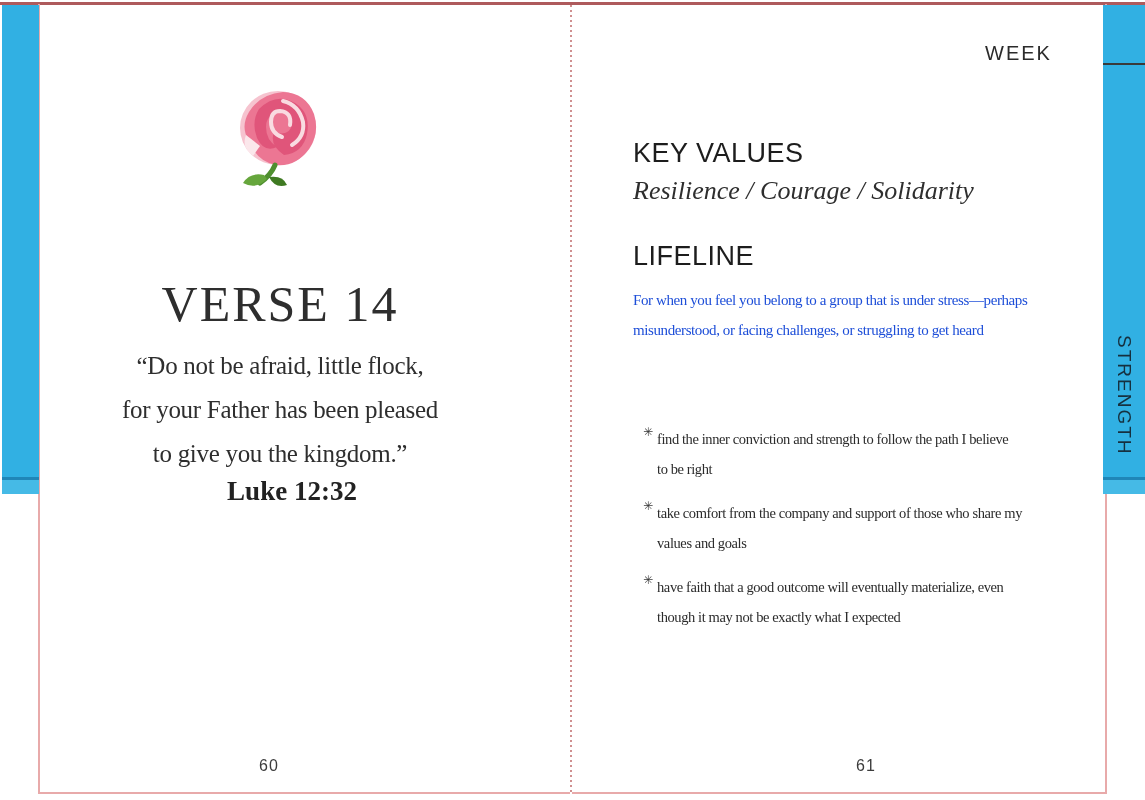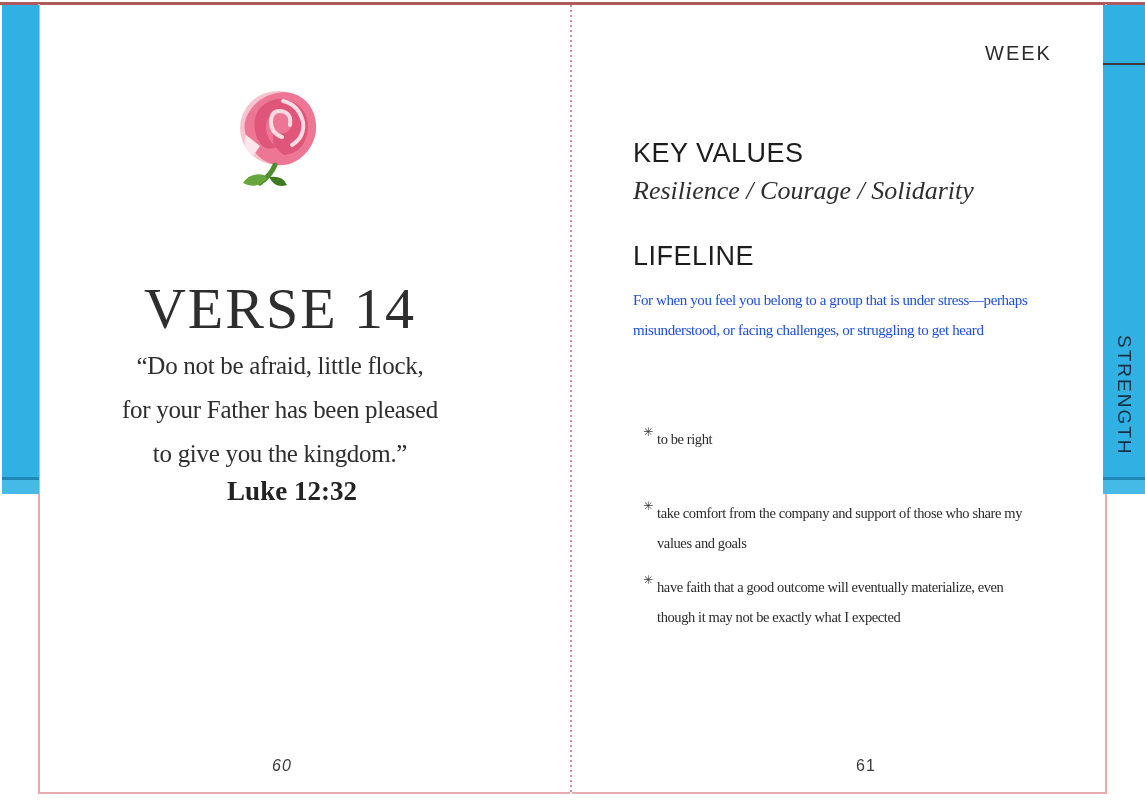--- a/index.html
+++ b/index.html
@@ -31,36 +31,36 @@
     font-family: "Liberation Sans", sans-serif;
     font-size: 19px; letter-spacing: 2px; color: #16303f;
     white-space: nowrap;
   }
 
   
   .rose-wrap { position: absolute; left: 230px; top: 80px; width: 95px; height: 112px; }
   .verse-block { position: absolute; left: 38px; top: 0; width: 484px; text-align: center; }
   .verse-title {
     position: absolute; left: 0; top: 275px; width: 100%;
-    font-size: 58px; letter-spacing: 2px; color: #2e2e2e; white-space: nowrap;
+    font-size: 50px; letter-spacing: 2px; color: #2e2e2e; white-space: nowrap;
   }
   .verse-quote {
     position: absolute; left: 0; top: 344px; width: 100%;
     font-size: 25px; line-height: 44px; letter-spacing: -0.3px; color: #2e2e2e;
   }
   .verse-ref {
     position: absolute; left: 12px; top: 476px; width: 100%;
     font-size: 27px; font-weight: 700; color: #222222;
   }
   .page-num {
     position: absolute; top: 757px;
     font-family: "Liberation Sans", sans-serif;
     font-size: 16px; letter-spacing: 1px; color: #3c3c3c; text-align: center;
   }
-  .page-num-left  { left: 40px;  width: 484px; font-style: italic; }
+  .page-num-left  { left: 27px;  width: 484px; }
   .page-num-right { left: 800px; width: 132px; }
 
   
   .week-line {
     position: absolute; left: 985px; top: 42px;
     font-family: "Liberation Sans", sans-serif;
     font-size: 20px; letter-spacing: 2px; color: #2b2b2b;
     display: flex; align-items: flex-end; gap: 44px;
   }
   .week-blank { display: inline-block; width: 52px; border-bottom: 2px solid #3a3a3a; margin-left: 7px; height: 18px; }
@@ -160,20 +160,21 @@
   <div class="section-heading h-lifeline">LIFELINE</div>
   <div class="lifeline-body">
     <div>For when you feel you belong to a group that is under stress—perhaps</div>
     <div>misunderstood, or facing challenges, or struggling to get heard</div>
   </div>
 
 
   <div class="bullet-item bullet-1">
     <span class="bullet-marker">✳</span>
     <div class="bullet-text">
+      <div>find the inner conviction and strength to follow the path I believe</div>
       <div>to be right</div>
     </div>
   </div>
 
   <div class="bullet-item bullet-2">
     <span class="bullet-marker">✳</span>
     <div class="bullet-text">
       <div>take comfort from the company and support of those who share my</div>
       <div>values and goals</div>
     </div>

